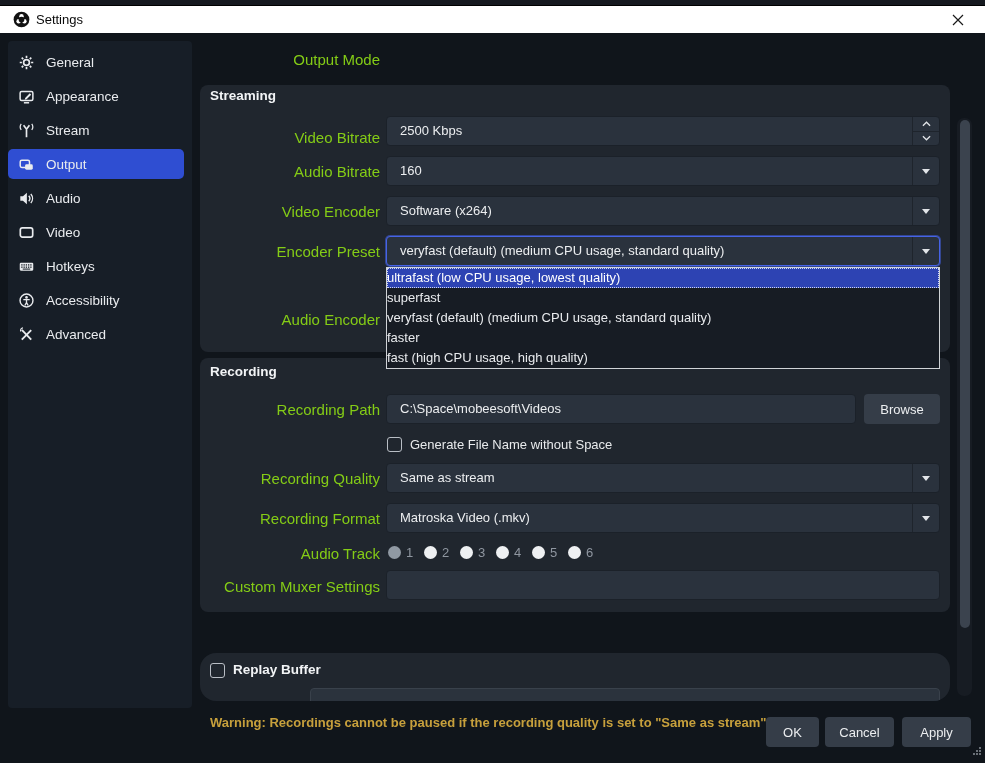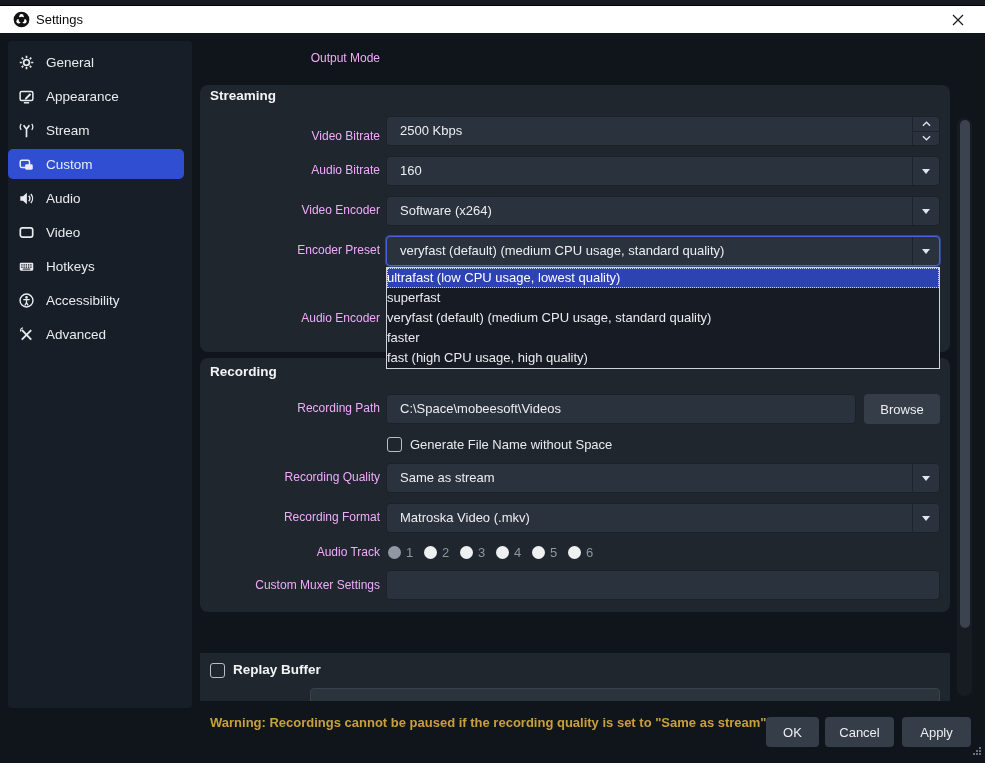--- a/index.html
+++ b/index.html
@@ -10,21 +10,21 @@
   .tb-logo{position:absolute;left:13px;top:5px;width:17px;height:17px;}
   .closebtn{position:absolute;left:936px;top:0;width:44px;height:27px;display:flex;align-items:center;justify-content:center;cursor:pointer;}
   .content{position:absolute;left:0;top:33px;width:985px;height:730px;background:#10151b;}
   
   .sidebar{position:absolute;left:8px;top:8px;width:184px;height:667px;background:#171e27;border-radius:4px;}
   .side-item{position:absolute;left:0;width:176px;height:30px;border-radius:5px;display:flex;align-items:center;padding-left:10px;box-sizing:border-box;cursor:pointer;}
   .side-item.sel{background:#2f4ed2;}
   .sicon{width:17px;height:17px;display:flex;align-items:center;justify-content:center;margin-right:11px;}
   .slabel{font-size:13.5px;color:#e9ebee;}
   
-  .flabel{position:absolute;left:200px;width:180px;text-align:right;font-size:12px;color:#f0abfc;white-space:nowrap;}
+  .flabel{position:absolute;left:200px;width:180px;text-align:right;font-size:15px;color:#84cc16;white-space:nowrap;}
   .panel{position:absolute;left:200px;width:750px;background:#20262e;border-radius:8px;}
   .phead{position:absolute;font-size:13.5px;font-weight:bold;color:#f2f4f6;}
   .combo{position:absolute;height:30px;background:#2a323d;border:1px solid #1b2129;border-radius:4px;box-sizing:border-box;cursor:pointer;}
   .combo.focus{border:1px solid #4663e6;box-shadow:0 0 0 1px rgba(70,99,230,.55);}
   .cval{position:absolute;left:13px;top:0;line-height:28px;font-size:13px;color:#eceef0;white-space:nowrap;}
   .cbtn{position:absolute;right:0;top:0;width:27px;height:100%;border-left:1px solid #1e242c;display:flex;align-items:center;justify-content:center;box-sizing:border-box;}
   .tri{width:0;height:0;border-left:4.5px solid transparent;border-right:4.5px solid transparent;border-top:5.5px solid #e2e5e9;}
   .spinbox{position:absolute;right:0;top:0;width:27px;height:100%;border-left:1px solid #1e242c;box-sizing:border-box;display:flex;flex-direction:column;}
   .spin{flex:1;display:flex;align-items:center;justify-content:center;cursor:pointer;}
   .spin.up{border-bottom:1px solid #1e242c;}
@@ -34,21 +34,21 @@
   .dditem.sel{background:#2d43b3;color:#ffffff;outline:1px dotted #cfd6f2;outline-offset:-1px;}
   
   .chk{position:absolute;width:15px;height:15px;border:1px solid #b9bec5;border-radius:3px;box-sizing:border-box;cursor:pointer;}
   .chklabel{position:absolute;font-size:13px;color:#e8eaec;white-space:nowrap;}
   .radio{position:absolute;width:13px;height:13px;border-radius:50%;cursor:pointer;}
   .radio.on{background:#9099a3;}
   .radio.off{background:#eef0f2;}
   .rnum{position:absolute;font-size:13px;color:#8f96a0;}
   .btn{position:absolute;height:30px;background:#353d48;border-radius:4px;font-size:13px;color:#eceef0;display:flex;align-items:center;justify-content:center;cursor:pointer;}
   .tinput{position:absolute;height:30px;background:#2a323d;border:1px solid #1b2129;border-radius:4px;box-sizing:border-box;color:#eceef0;font-size:13px;padding:0 12px;font-family:inherit;outline:none;}
-  .replay-clip{position:absolute;left:200px;top:620px;width:750px;height:48px;background:#20262e;border-radius:0;overflow:hidden;}
+  .replay-clip{position:absolute;left:200px;top:620px;width:750px;height:48px;background:#20262e;border-radius:16px;overflow:hidden;}
   .replay-input{position:absolute;left:110px;top:35px;width:630px;height:26px;background:#2b333d;border:1px solid #39414b;border-radius:4px;box-sizing:border-box;}
   .warn{position:absolute;left:210px;top:682px;font-size:13px;font-weight:bold;color:#c7a03c;white-space:nowrap;}
   .sb-track{position:absolute;left:957px;top:85px;width:15px;height:578px;background:#171c23;border-radius:7px;}
   .sb-thumb{position:absolute;left:960px;top:87px;width:10px;height:508px;background:#3b434e;border-radius:5px;cursor:pointer;}
   .grip{position:absolute;right:3px;bottom:3px;}
 </style>
 </head>
 <body>
 
 <div class="win">
@@ -109,21 +109,21 @@
           </span>
         <span class="slabel">Stream</span>
       </div>
       <div class="side-item sel" style="top:108px">
         <span class="sicon">
             <svg viewBox="0 0 16 16" width="15" height="15">
               <rect x="1.3" y="3.4" width="9.9" height="7.7" rx="1.7" fill="none" stroke="#e9ebee" stroke-width="1.6"></rect>
               <rect x="6.5" y="7.7" width="8.2" height="5.8" rx="1.5" fill="#e9ebee"></rect>
             </svg>
           </span>
-        <span class="slabel">Custom</span>
+        <span class="slabel">Output</span>
       </div>
       <div class="side-item" style="top:142px">
         <span class="sicon">
             <svg viewBox="0 0 16 16" width="15" height="15">
               <path d="M1.4 5.7h2.8L8.4 1.8v12.4L4.2 10.3H1.4z" fill="#e9ebee"></path>
               <path d="M10.4 5.1a4.4 4.4 0 0 1 0 5.8M12.6 3.2a7.4 7.4 0 0 1 0 9.6" stroke="#e9ebee" stroke-width="1.5" fill="none"></path>
             </svg>
           </span>
         <span class="slabel">Audio</span>
       </div>

